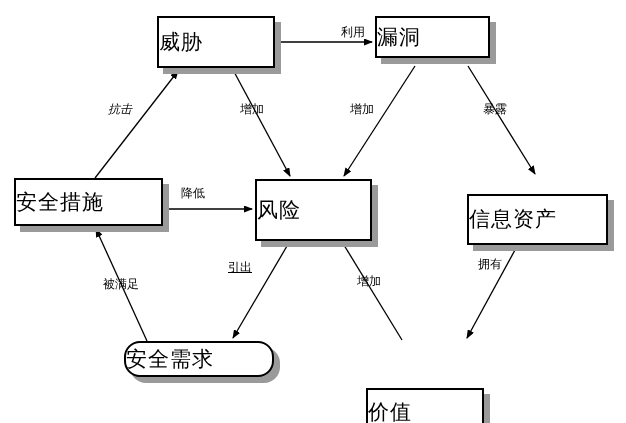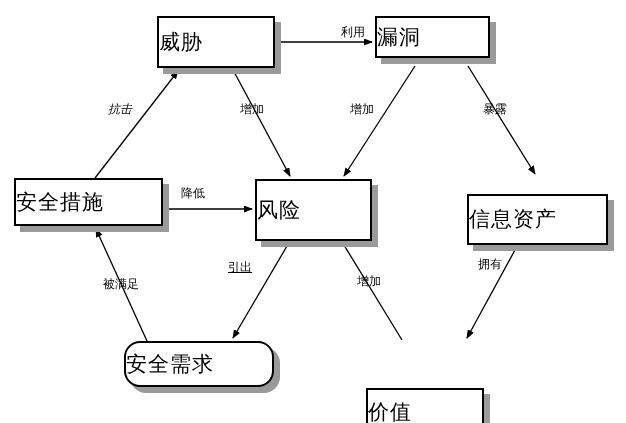--- a/index.html
+++ b/index.html
@@ -86,21 +86,21 @@
       </div>
       <div class="node" style="left: 14px; top: 178px; width: 149px; height: 48px; border-color: rgb(0, 0, 0); background: rgb(255, 255, 255); box-shadow: rgb(154, 154, 154) 6px 6px 0px 0px;">
         <span class="node-label">安全措施</span>
       </div>
       <div class="node" style="left: 255px; top: 179px; width: 117px; height: 62px; border-color: rgb(0, 0, 0); background: rgb(255, 255, 255); box-shadow: rgb(154, 154, 154) 6px 6px 0px 0px;">
         <span class="node-label">风险</span>
       </div>
       <div class="node" style="left: 467px; top: 194px; width: 141px; height: 51px; border-color: rgb(0, 0, 0); background: rgb(255, 255, 255); box-shadow: rgb(154, 154, 154) 6px 6px 0px 0px;">
         <span class="node-label">信息资产</span>
       </div>
-      <div class="node" style="left: 124px; top: 341px; width: 150px; height: 46px; border-color: rgb(0, 0, 0); background: rgb(255, 255, 255); box-shadow: rgb(154, 154, 154) 6px 6px 0px 0px; border-radius: 16px;">
+      <div class="node" style="left: 124px; top: 341px; width: 150px; height: 36px; border-color: rgb(0, 0, 0); background: rgb(255, 255, 255); box-shadow: rgb(154, 154, 154) 6px 6px 0px 0px; border-radius: 16px;">
         <span class="node-label">安全需求</span>
       </div>
       <div class="node" style="left: 366px; top: 340px; width: 118px; height: 48px; border-color: rgb(0, 0, 0); background: rgb(255, 255, 255); box-shadow: rgb(154, 154, 154) 6px 6px 0px 0px; margin-top: 48px;">
         <span class="node-label">价值</span>
       </div>
     </div>
 
   <div id="edge-label-layer">
       <div class="edge-label" style="left: 294px; top: 24px; margin-left: 47px;">利用</div>
       <div class="edge-label" style="left: 108px; top: 101px; font-style: italic;">抗击</div>

